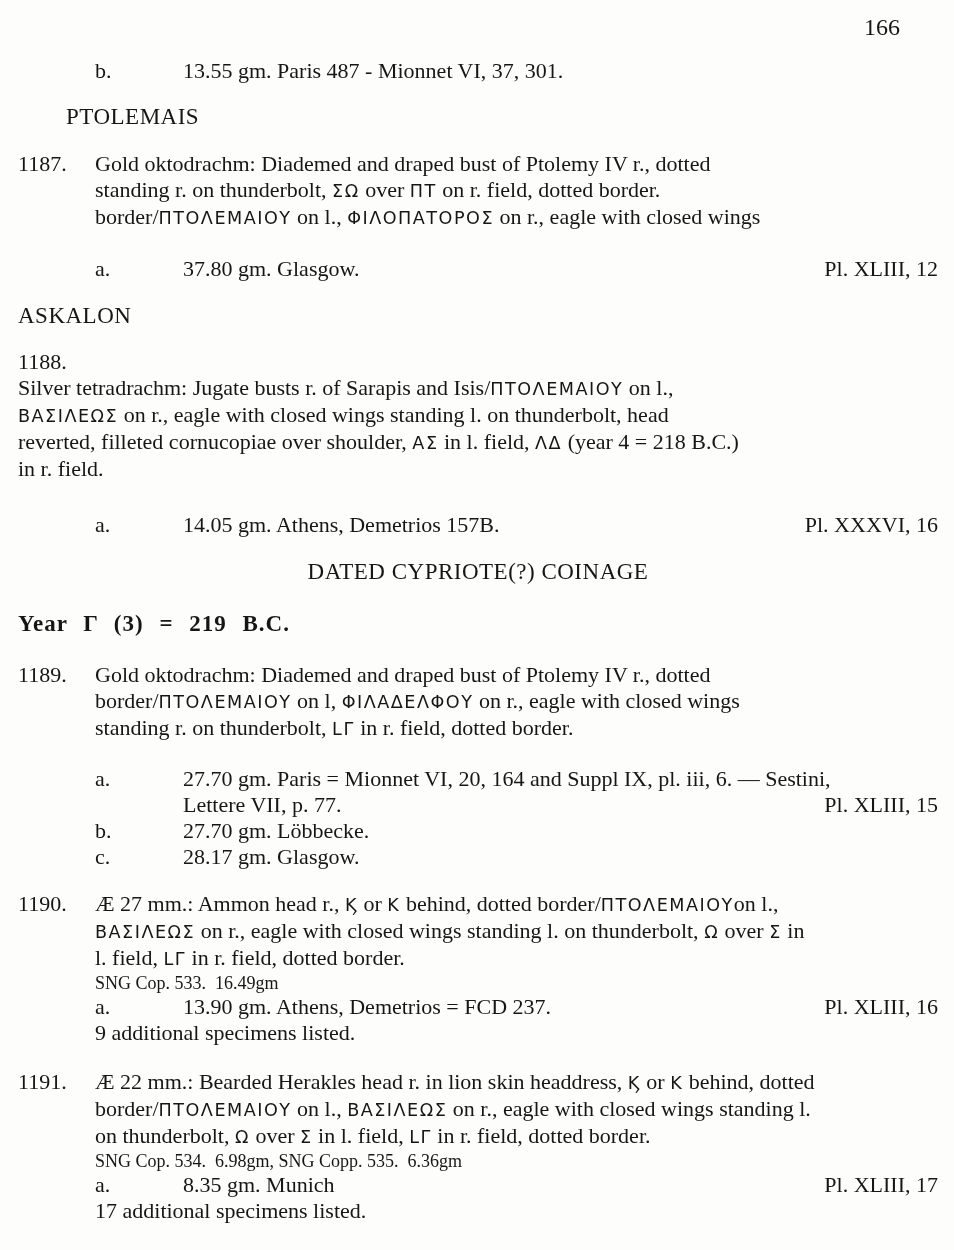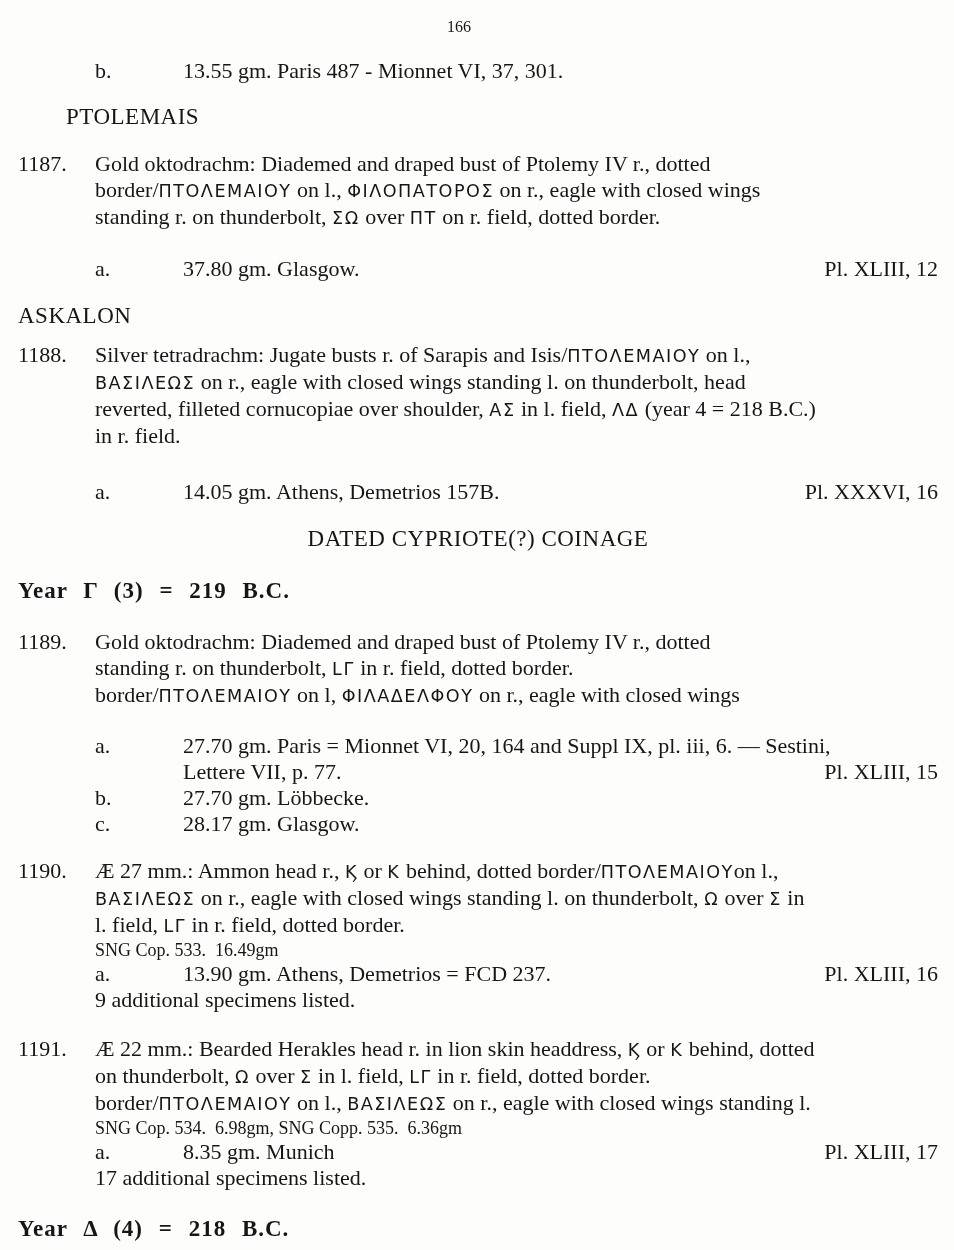--- a/index.html
+++ b/index.html
@@ -12,42 +12,42 @@
     font-family:"Liberation Serif", serif;
     font-size:22px; line-height:26px;
     padding:14px 16px 0 18px;
     overflow:hidden;
   }
   .greek {
     font-family:"DejaVu Sans", sans-serif;
     font-size:0.80em;
     letter-spacing:1.5px;
   }
-  .pagenum { text-align:center; padding-right:38px; font-size:16px; }
+  .pagenum { text-align:right; padding-right:38px; font-size:24px; }
   .spec-row { display:flex; padding-left:77px; }
   .spec-label { width:48px; flex:none; }
   .spec-spacer { width:48px; flex:none; }
   .spec-text { flex:1; white-space:pre-wrap;margin-left:40px; }
   .plate { flex:none; white-space:nowrap; }
   .section-heading { font-size:23px; letter-spacing:0.5px; }
   .entry { display:flex; }
   .entry-num { width:77px; flex:none; }
   .entry-body { flex:1; }
   .line { white-space:nowrap; }
   .sng { font-size:18px; line-height:22px; padding-left:77px; white-space:pre-wrap; }
   .note { padding-left:77px; }
   .center-heading { text-align:center; font-size:23px; letter-spacing:0.5px; }
   .year-heading { font-weight:bold; font-size:23px; word-spacing:9px; letter-spacing:1px; }
 
   .mt-prev   { margin-top:18px; }
   .mt-h1     { margin-top:20px;margin-left:48px; }
   .mt-e1187  { margin-top:21px; }
   .mt-s1187  { margin-top:25px; }
   .mt-ask    { margin-top:21px; }
-  .mt-e1188  { margin-top:13px; }
+  .mt-e1188  { margin-top:20px;flex-direction:column; }
   .mt-s1188  { margin-top:30px; }
   .mt-dated  { margin-top:21px; }
   .mt-yearg  { margin-top:26px; }
   .mt-e1189  { margin-top:25px; }
   .mt-s1189  { margin-top:24px; }
   .mt-e1190  { margin-top:21px; }
   .mt-e1191  { margin-top:23px; }
   .mt-yeard  { margin-top:25px; }
 </style>
 </head>
@@ -61,22 +61,22 @@
     <span class="spec-label">b.</span>
     <span class="spec-text">13.55 gm. Paris 487 - Mionnet VI, 37, 301.</span>
   </div>
 
   <div class="section-heading mt-h1">PTOLEMAIS</div>
 
   <div class="entry mt-e1187">
     <div class="entry-num">1187.</div>
     <div class="entry-body">
       <div class="line">Gold oktodrachm: Diademed and draped bust of Ptolemy IV r., dotted</div>
+      <div class="line"><span>standing r. on thunderbolt, </span><span class="greek">ΣΩ</span><span> over </span><span class="greek">ΠΤ</span><span> on r. field, dotted border.</span></div>
       <div class="line"><span>border/</span><span class="greek">ΠΤΟΛΕΜΑΙΟΥ</span><span> on l., </span><span class="greek">ΦΙΛΟΠΑΤΟΡΟΣ</span><span> on r., eagle with closed wings</span></div>
-      <div class="line"><span>standing r. on thunderbolt, </span><span class="greek">ΣΩ</span><span> over </span><span class="greek">ΠΤ</span><span> on r. field, dotted border.</span></div>
     </div>
   </div>
 
   <div class="spec-row mt-s1187">
     <span class="spec-label">a.</span>
     <span class="spec-text">37.80 gm. Glasgow.</span>
     <span class="plate">Pl. XLIII, 12</span>
   </div>
 
   <div class="section-heading mt-ask">ASKALON</div>
@@ -98,22 +98,22 @@
   </div>
 
   <div class="center-heading mt-dated">DATED CYPRIOTE(?) COINAGE</div>
 
   <div class="year-heading mt-yearg">Year Γ (3) = 219 B.C.</div>
 
   <div class="entry mt-e1189">
     <div class="entry-num">1189.</div>
     <div class="entry-body">
       <div class="line">Gold oktodrachm: Diademed and draped bust of Ptolemy IV r., dotted</div>
+      <div class="line"><span>border/</span><span class="greek">ΠΤΟΛΕΜΑΙΟΥ</span><span> on l, </span><span class="greek">ΦΙΛΑΔΕΛΦΟΥ</span><span> on r., eagle with closed wings</span></div>
       <div class="line"><span>standing r. on thunderbolt, </span><span class="greek">LΓ</span><span> in r. field, dotted border.</span></div>
-      <div class="line"><span>border/</span><span class="greek">ΠΤΟΛΕΜΑΙΟΥ</span><span> on l, </span><span class="greek">ΦΙΛΑΔΕΛΦΟΥ</span><span> on r., eagle with closed wings</span></div>
     </div>
   </div>
 
   <div class="spec-row mt-s1189">
     <span class="spec-label">a.</span>
     <span class="spec-text">27.70 gm. Paris = Mionnet VI, 20, 164 and Suppl IX, pl. iii, 6. — Sestini,</span>
   </div>
   <div class="spec-row">
     <span class="spec-spacer"></span>
     <span class="spec-text">Lettere VII, p. 77.</span>
@@ -141,22 +141,22 @@
     <span class="spec-label">a.</span>
     <span class="spec-text">13.90 gm. Athens, Demetrios = FCD 237.</span>
     <span class="plate">Pl. XLIII, 16</span>
   </div>
   <div class="note">9 additional specimens listed.</div>
 
   <div class="entry mt-e1191">
     <div class="entry-num">1191.</div>
     <div class="entry-body">
       <div class="line"><span>Æ 22 mm.: Bearded Herakles head r. in lion skin headdress, </span><span class="greek">Ϗ</span><span> or </span><span class="greek">Κ</span><span> behind, dotted</span></div>
+      <div class="line"><span>border/</span><span class="greek">ΠΤΟΛΕΜΑΙΟΥ</span><span> on l., </span><span class="greek">ΒΑΣΙΛΕΩΣ</span><span> on r., eagle with closed wings standing l.</span></div>
       <div class="line"><span>on thunderbolt, </span><span class="greek">Ω</span><span> over </span><span class="greek">Σ</span><span> in l. field, </span><span class="greek">LΓ</span><span> in r. field, dotted border.</span></div>
-      <div class="line"><span>border/</span><span class="greek">ΠΤΟΛΕΜΑΙΟΥ</span><span> on l., </span><span class="greek">ΒΑΣΙΛΕΩΣ</span><span> on r., eagle with closed wings standing l.</span></div>
     </div>
   </div>
   <div class="sng">SNG Cop. 534.  6.98gm, SNG Copp. 535.  6.36gm</div>
   <div class="spec-row">
     <span class="spec-label">a.</span>
     <span class="spec-text">8.35 gm. Munich</span>
     <span class="plate">Pl. XLIII, 17</span>
   </div>
   <div class="note">17 additional specimens listed.</div>
 

